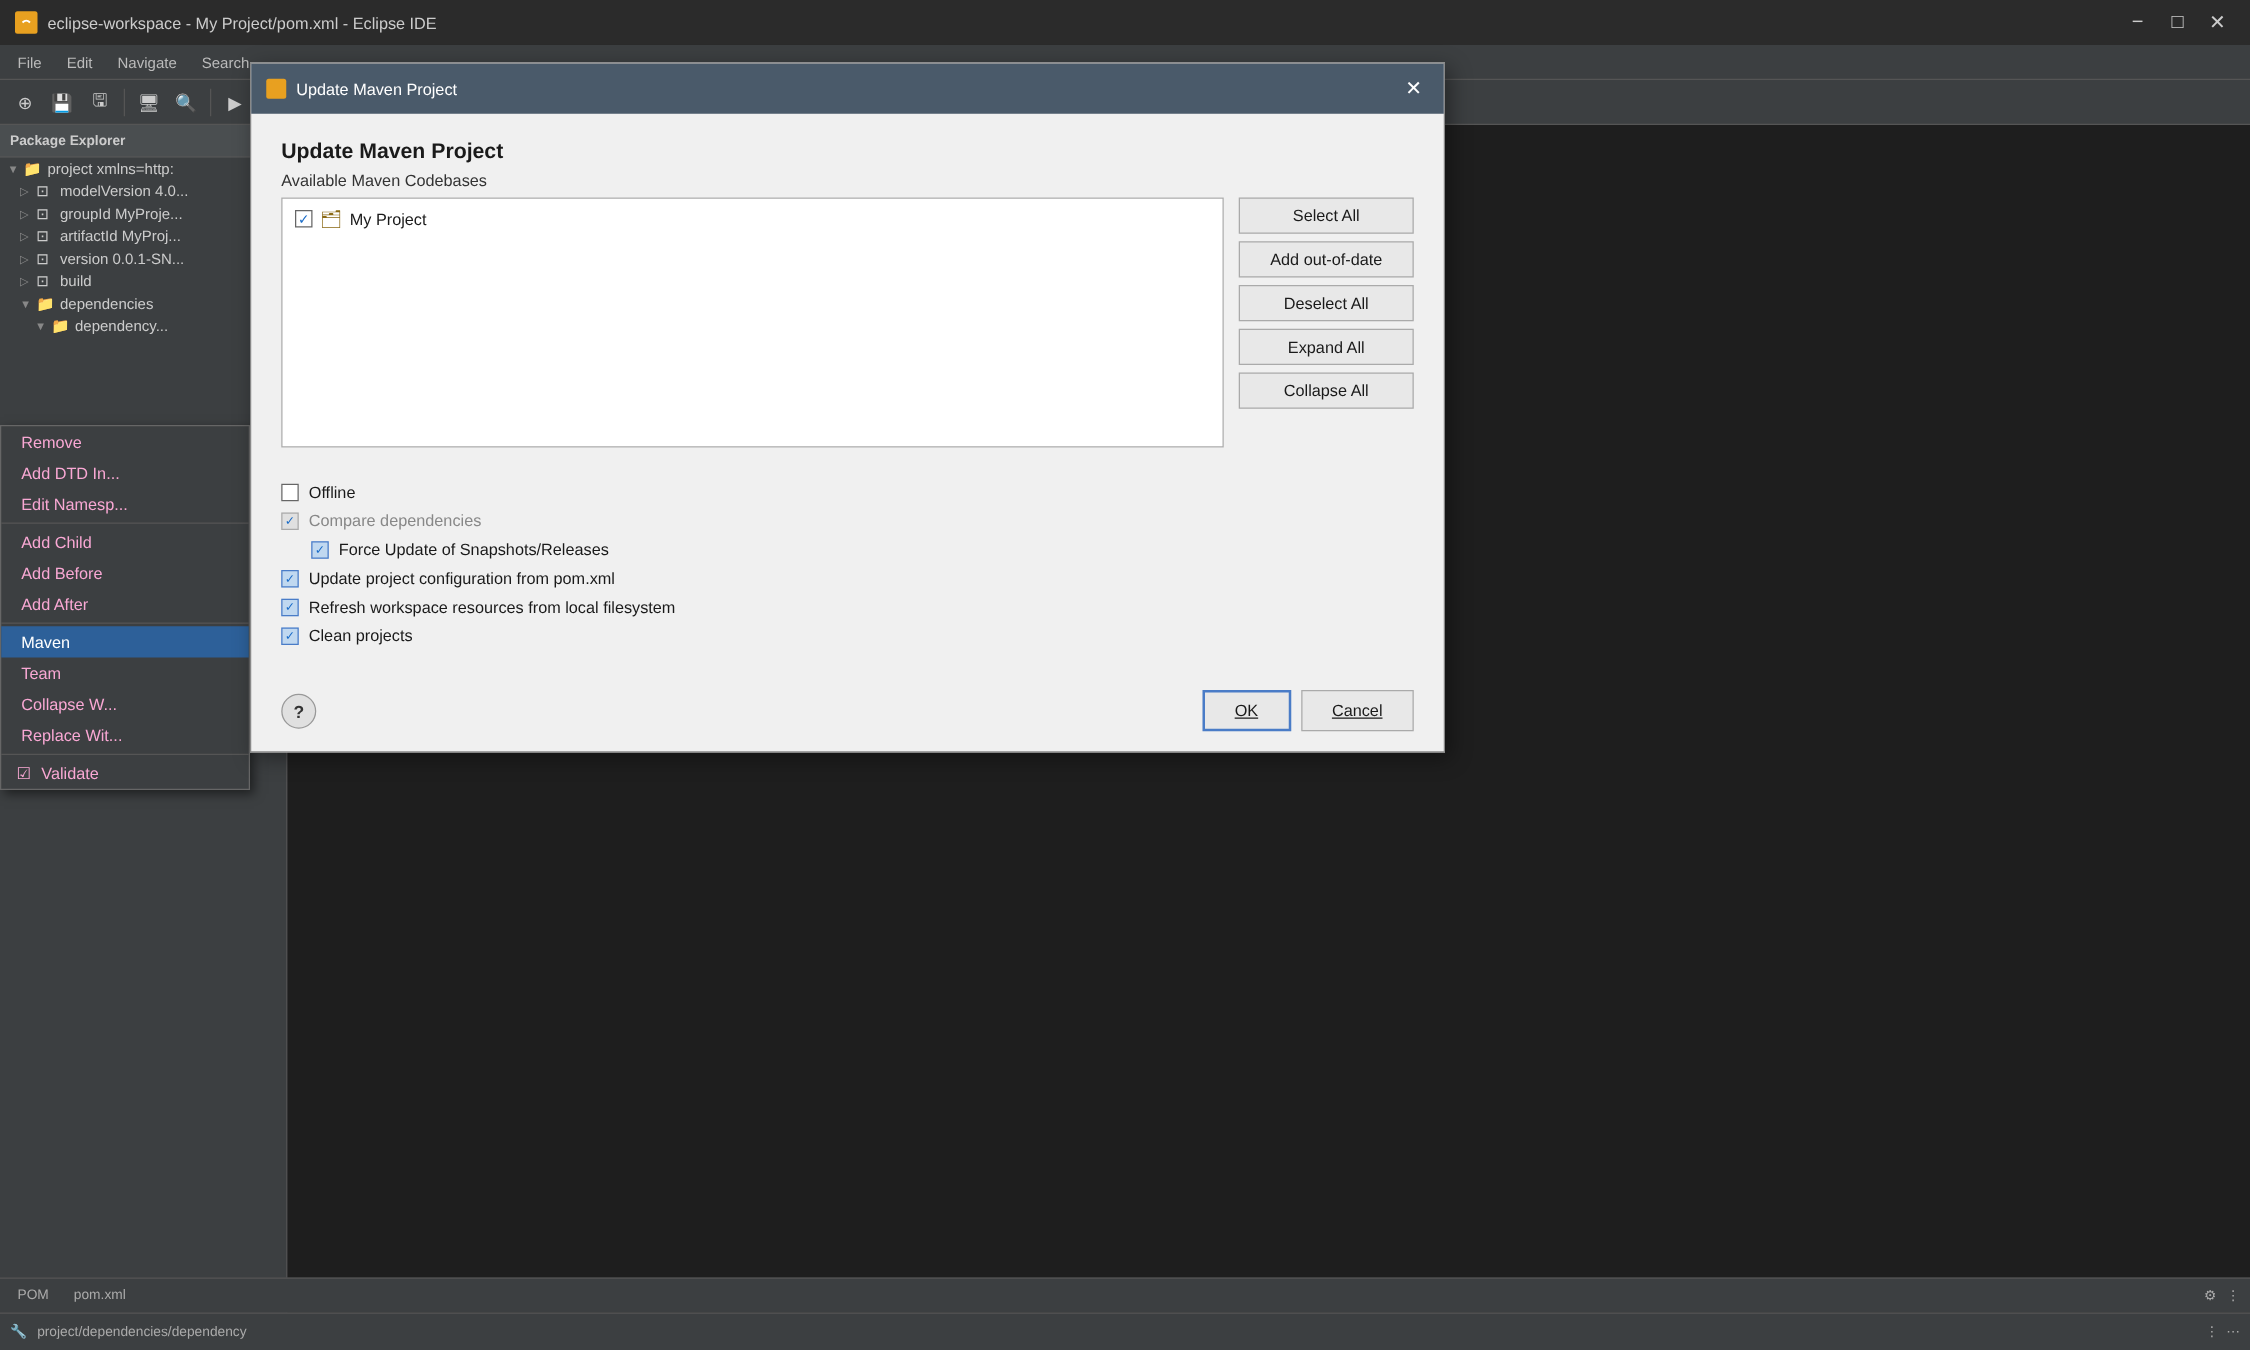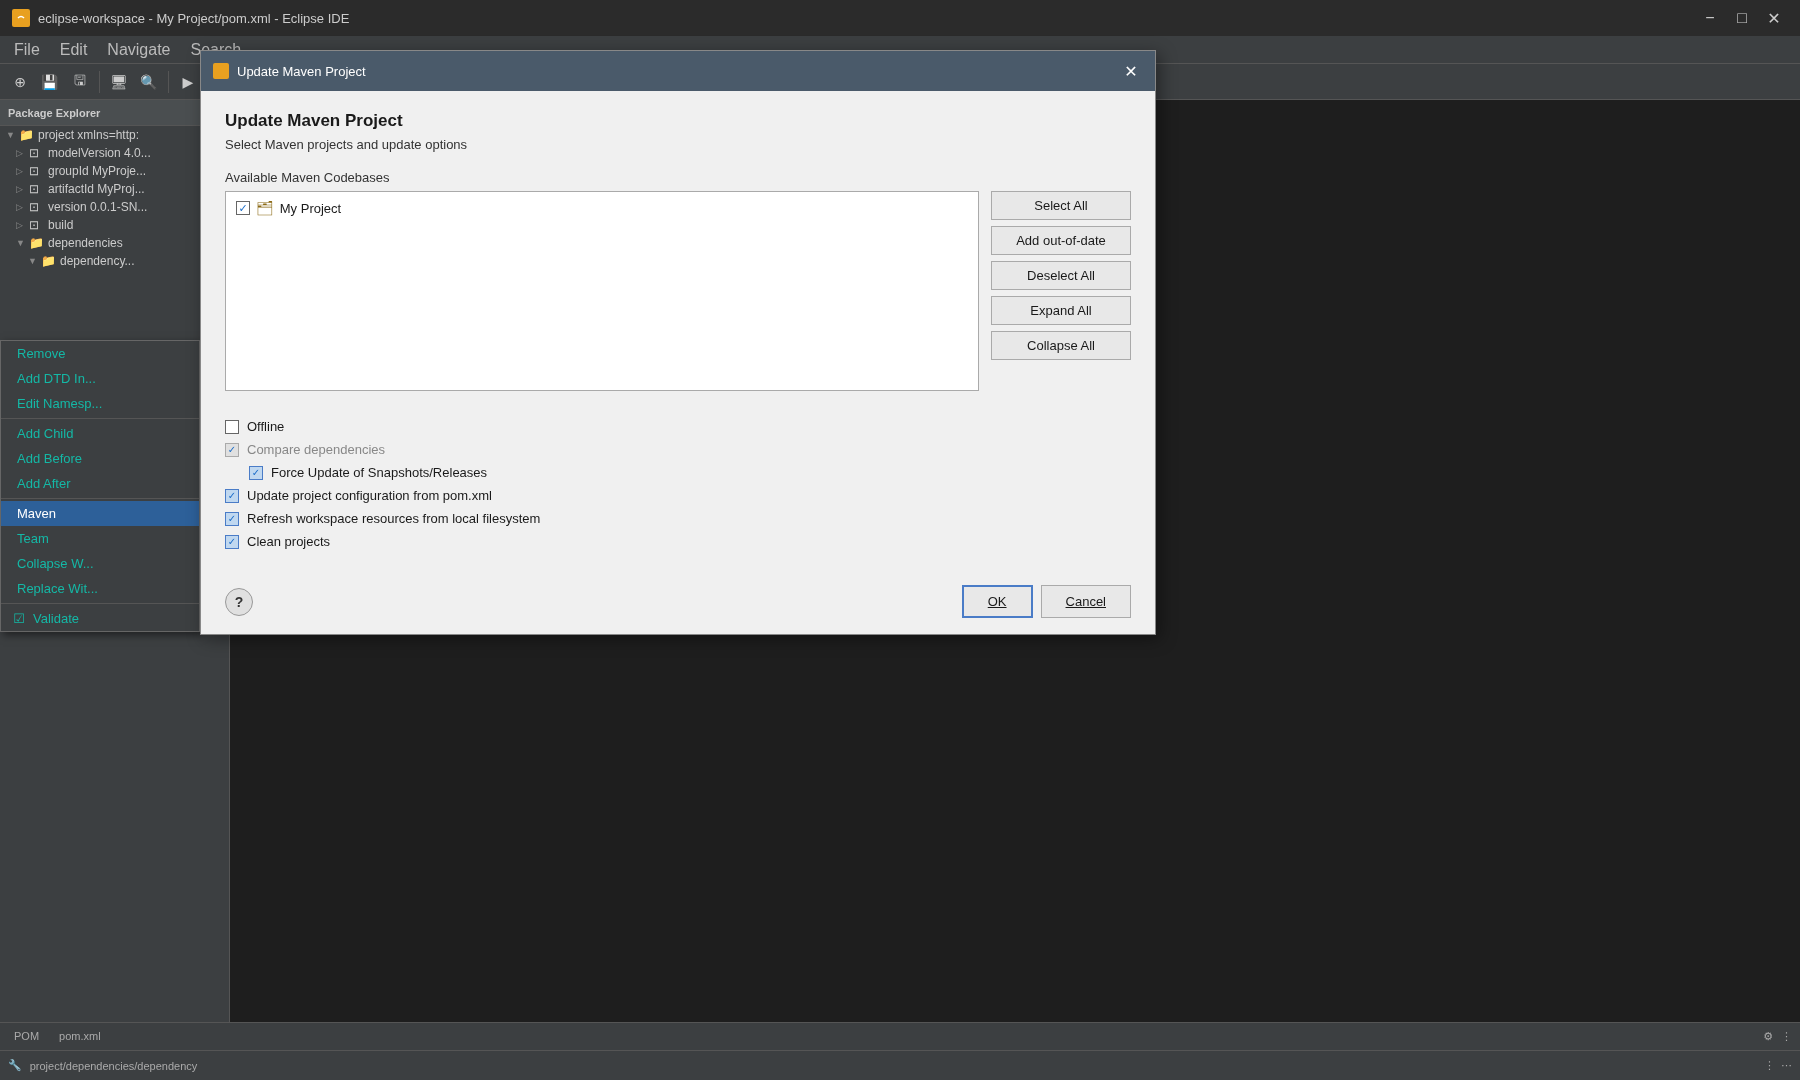--- a/index.html
+++ b/index.html
@@ -57,21 +57,21 @@
       border-bottom: 1px solid #555;
       height: 28px;
       display: flex;
       align-items: center;
       padding: 0 4px;
     }
     .menu-item {
       color: #bbbbbb;
       padding: 4px 10px;
       cursor: pointer;
-      font-size: 16px;
+      font-size: 12px;
     }
 
     
     .toolbar {
       background: #3c3f41;
       border-bottom: 1px solid #555;
       height: 36px;
       display: flex;
       align-items: center;
       padding: 0 6px;
@@ -155,21 +155,21 @@
       top: 200px;
       width: 200px;
       background: #3c3f41;
       border: 1px solid #666;
       box-shadow: 3px 3px 8px rgba(0,0,0,0.5);
       z-index: 20;
       font-size: 13px;
     }
     .context-menu-item {
       padding: 5px 16px;
-      color: #14b8a6;
+      color: #f9a8d4;
       cursor: pointer;
       display: flex;
       align-items: center;
       gap: 6px;
     }
     .context-menu-item.selected-item {
       background: #2d6099;
       color: white;
     }
     .context-menu-sep {
@@ -524,21 +524,20 @@
             <circle cx="7" cy="7" r="6" fill="#e8a020"></circle>
           </svg>
       </div>
       <span>Update Maven Project</span>
     </div>
     <button class="modal-close-btn">✕</button>
   </div>
 
   <div class="modal-body">
     <div class="modal-heading">Update Maven Project</div>
-    <div class="modal-subheading">Select Maven projects and update options</div>
 
     <div class="codebases-label">Available Maven Codebases</div>
     <div class="codebases-section">
       <div class="codebases-list">
         <div class="codebase-item">
           <div class="cb-checkbox">✓</div>
           <span class="cb-icon">🗂</span>
           <span>My Project</span>
         </div>
       </div>

